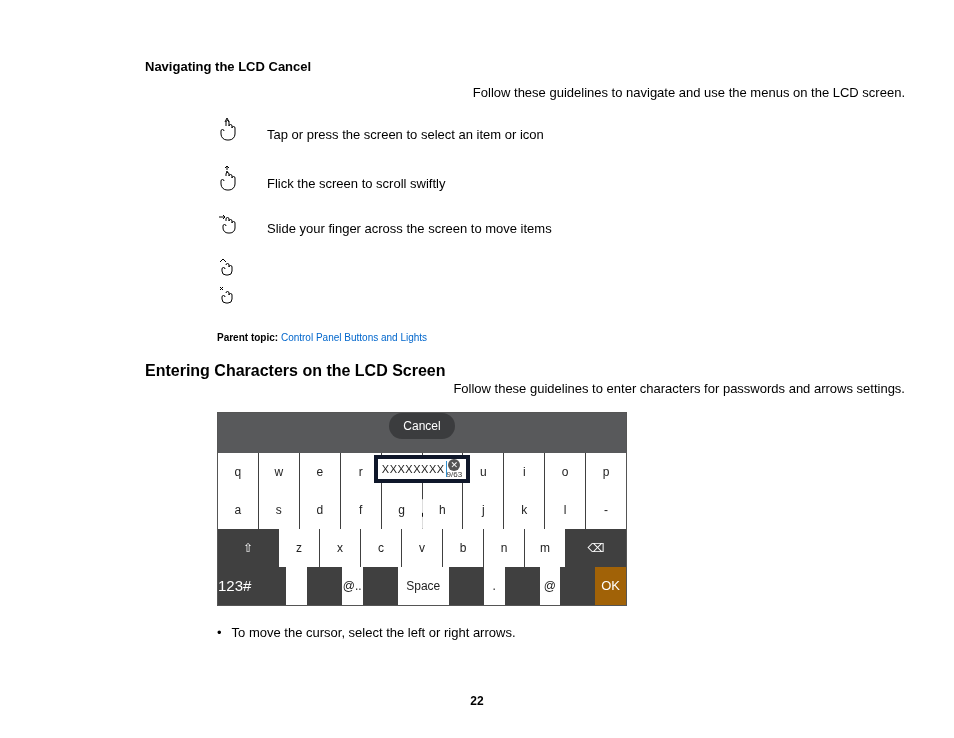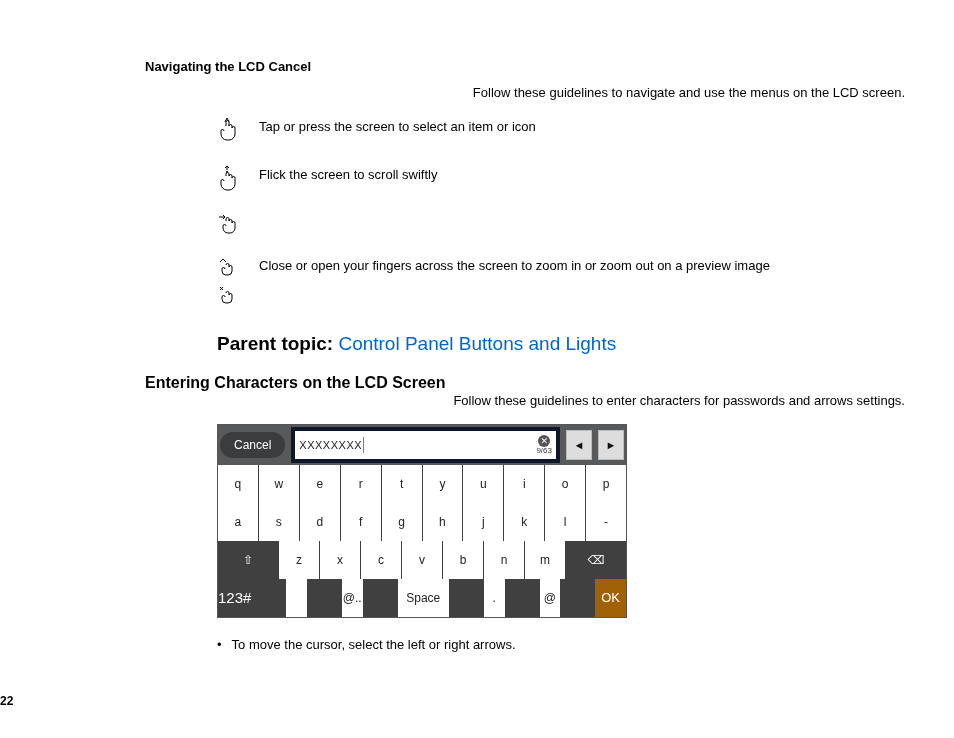--- a/index.html
+++ b/index.html
@@ -30,50 +30,51 @@
     margin-left: 72px;
     font-size: 13px;
     line-height: 1.35;
   }
   .intro {
     margin-bottom: 14px;
     text-align: right;
   }
   .gesture-row {
     display: flex;
-    align-items: flex-start;
-    gap: 18px;
+    align-items: center;
+    gap: 26px;
     margin-bottom: 12px;
   }
   .gesture-row.tall { margin-bottom: 8px; }
   .gesture-icon {
     width: 24px;
     flex: 0 0 24px;
   }
   .gesture-text {
     font-size: 13px;
     padding-top: 2px;
   }
   .parent-topic {
     margin-top: 15px;
-    font-size: 19px;
+    font-size: 10px;
   }
   .parent-topic .lbl { font-weight: bold; }
   .parent-topic .lnk { color: #0066cc; }
   .bullet {
     margin-top: 18px;
     font-size: 13px;
     display: flex;
     gap: 10px;
   }
   .pagenum {
     position: absolute;
     bottom: 30px;
     left: 0;
     width: 954px;
+    text-align: center;
     font-size: 12px;
     font-weight: bold;
   }
 
   
   .kbd {
     margin-top: 12px;
     width: 408px;
     border: 1px solid #555;
     background: #404040;
@@ -83,22 +84,23 @@
     display: grid;
     grid-template-columns: repeat(10, 1fr);
     gap: 1px;
     background: #404040;
   }
   .kbd-top {
     display: flex;
     background: #58595b;
     align-items: center;
     height: 40px;
-    gap: 6px;
+    gap: 16px;
     padding: 0 2px;
+    flex-direction: column;
   }
   .cancel-btn {
     background: #3b3c3e;
     color: #fff;
     border-radius: 14px;
     font-size: 12px;
     padding: 5px 14px;
   }
   .input-wrap {
     flex: 1;
@@ -191,32 +193,32 @@
       <div class="gesture-text">Flick the screen to scroll swiftly</div>
     </div>
 
     <div class="gesture-row">
       <div class="gesture-icon">
         <svg class="hand2" viewBox="0 0 24 26">
             <path d="M2 4 h6 M6 2 l2 2 l-2 2" stroke="#000" stroke-width="1" fill="none"></path>
             <path d="M9 8 v-2 a1.5 1.5 0 0 1 3 0 v2 a1.5 1.5 0 0 1 3 0 v2 a1.5 1.5 0 0 1 3 0 v5 a5 5 0 0 1 -5 5 h-2 a5 5 0 0 1 -5 -5 v-2 a1.5 1.5 0 0 1 3 0" stroke="#000" stroke-width="1" fill="none"></path>
           </svg>
       </div>
+      <div class="gesture-text">Slide your finger across the screen to move items</div>
     </div>
 
     <div class="gesture-row tall">
       <div class="gesture-icon">
         <svg viewBox="0 0 24 56" style="width:24px;height:56px;">
           <path d="M6 4 l3 3 M3 7 l3 -3" stroke="#000" stroke-width="1" fill="none"></path>
           <path d="M9 10 a1.5 1.5 0 0 1 3 0 v2 a1.5 1.5 0 0 1 3 0 v4 a4 4 0 0 1 -4 4 h-2 a4 4 0 0 1 -4 -4 v-2 a1.5 1.5 0 0 1 3 0" stroke="#000" stroke-width="1" fill="none"></path>
           <path d="M3 32 l3 3 M6 32 l-3 3" stroke="#000" stroke-width="1" fill="none"></path>
           <path d="M9 38 a1.5 1.5 0 0 1 3 0 v2 a1.5 1.5 0 0 1 3 0 v4 a4 4 0 0 1 -4 4 h-2 a4 4 0 0 1 -4 -4 v-2 a1.5 1.5 0 0 1 3 0" stroke="#000" stroke-width="1" fill="none"></path>
         </svg>
       </div>
-      <div class="gesture-text">Close or open your fingers across the screen to zoom in or zoom out on a preview image</div>
     </div>
   </div>
 
   <div class="indent parent-topic">
     <span class="lbl">Parent topic:</span>
     <span> </span>
     <span class="lnk">Control Panel Buttons and Lights</span>
   </div>
 
   <div class="h-section2">Entering Characters on the LCD Screen</div>

